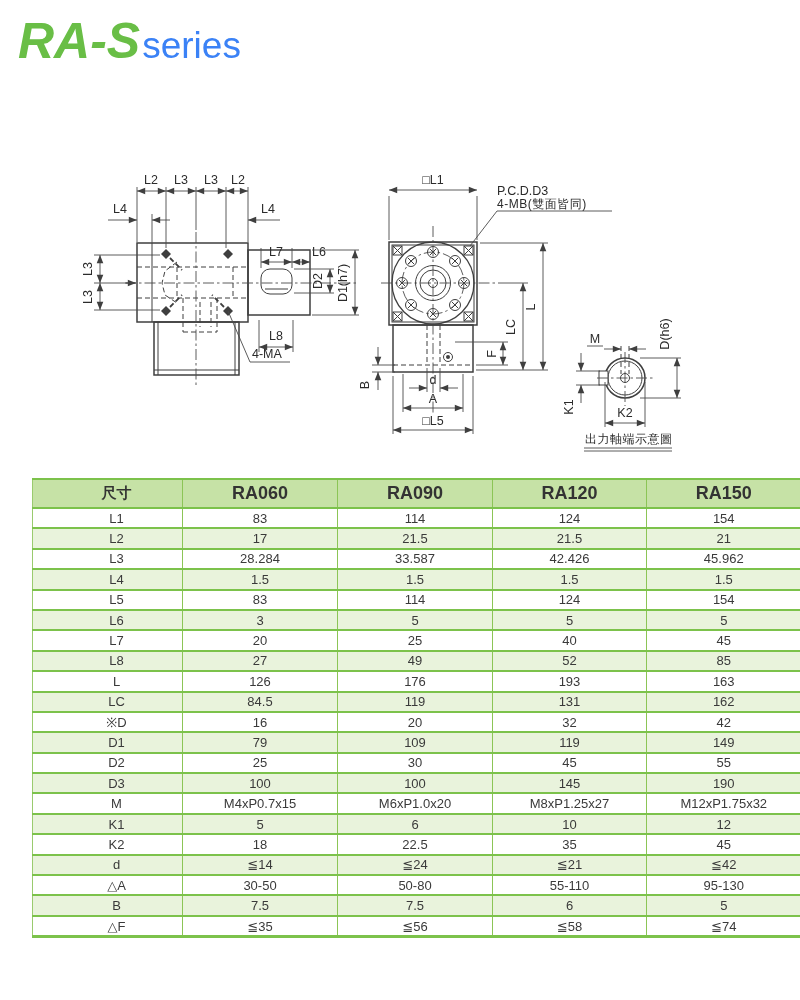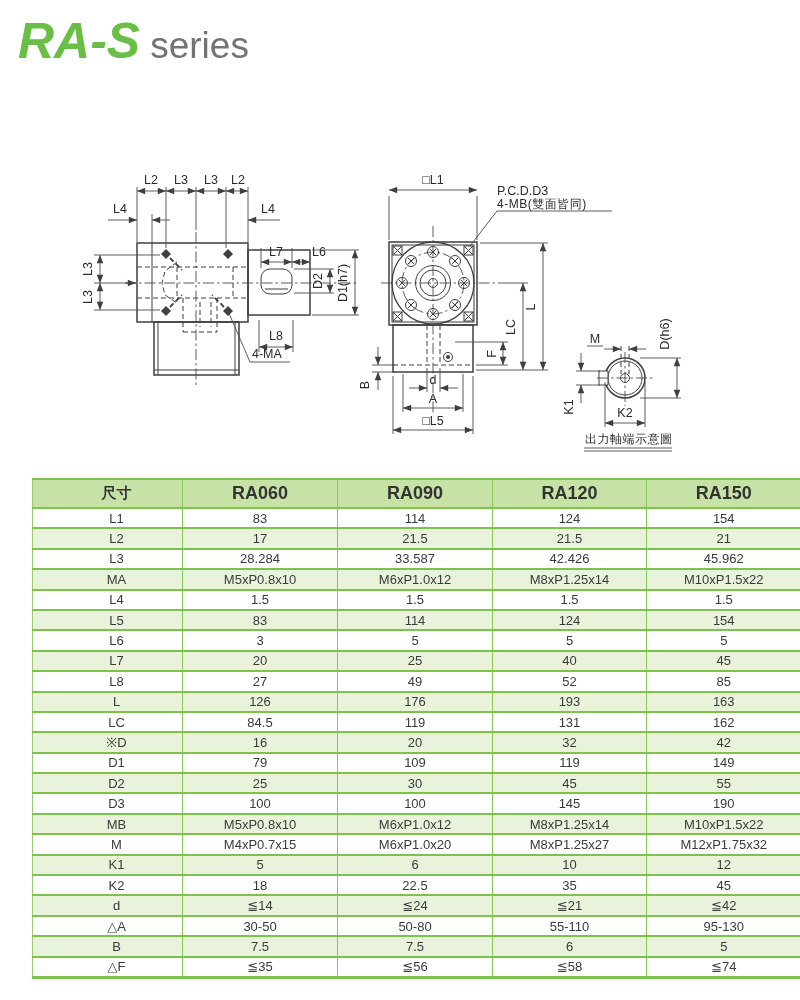--- a/index.html
+++ b/index.html
@@ -1,23 +1,23 @@
 <!DOCTYPE html>
 <html><head>
 <meta charset="utf-8">
 <style>
   html,body{margin:0;padding:0;}
   body{
     width:800px;height:1000px;position:relative;background:#ffffff;
     font-family:"Liberation Sans",sans-serif;overflow:hidden;
   }
   
-  .title-row{position:absolute;left:18px;top:12px;display:flex;align-items:baseline;gap:10px;}
+  .title-row{position:absolute;left:18px;top:12px;display:flex;align-items:baseline;gap:2px;}
   .title-main{font-size:50px;font-weight:bold;font-style:italic;color:#69be46;letter-spacing:0px;}
-  .title-sub{font-size:37px;font-weight:400;color:#737373;}
+  .title-sub{font-size:37px;font-weight:400;color:#3b82f6;}
   
   svg.drawing{position:absolute;left:0;top:150px;}
   svg .ol{fill:none;stroke:#3f3f3f;stroke-width:1.5;}
   svg .tl{fill:none;stroke:#3f3f3f;stroke-width:1;}
   svg .xl{fill:none;stroke:#4a4a4a;stroke-width:0.9;}
   svg .dash{stroke-dasharray:5 3;}
   svg .d2{stroke-width:1.8;}
   svg .cl{fill:none;stroke:#4a4a4a;stroke-width:0.9;stroke-dasharray:11 3 2.5 3;}
   svg .fillc{fill:#3f3f3f;stroke:none;}
   svg text{font-family:"Liberation Sans",sans-serif;font-size:12.5px;fill:#2b2b2b;}
@@ -353,27 +353,20 @@
         <td>21</td>
       </tr>
       <tr>
         <td>L3</td>
         <td>28.284</td>
         <td>33.587</td>
         <td>42.426</td>
         <td>45.962</td>
       </tr>
       <tr>
-        <td>MA</td>
-        <td>M5xP0.8x10</td>
-        <td>M6xP1.0x12</td>
-        <td>M8xP1.25x14</td>
-        <td>M10xP1.5x22</td>
-      </tr>
-      <tr>
         <td>L4</td>
         <td>1.5</td>
         <td>1.5</td>
         <td>1.5</td>
         <td>1.5</td>
       </tr>
       <tr>
         <td>L5</td>
         <td>83</td>
         <td>114</td>
@@ -437,27 +430,20 @@
         <td>55</td>
       </tr>
       <tr>
         <td>D3</td>
         <td>100</td>
         <td>100</td>
         <td>145</td>
         <td>190</td>
       </tr>
       <tr>
-        <td>MB</td>
-        <td>M5xP0.8x10</td>
-        <td>M6xP1.0x12</td>
-        <td>M8xP1.25x14</td>
-        <td>M10xP1.5x22</td>
-      </tr>
-      <tr>
         <td>M</td>
         <td>M4xP0.7x15</td>
         <td>M6xP1.0x20</td>
         <td>M8xP1.25x27</td>
         <td>M12xP1.75x32</td>
       </tr>
       <tr>
         <td>K1</td>
         <td>5</td>
         <td>6</td>

